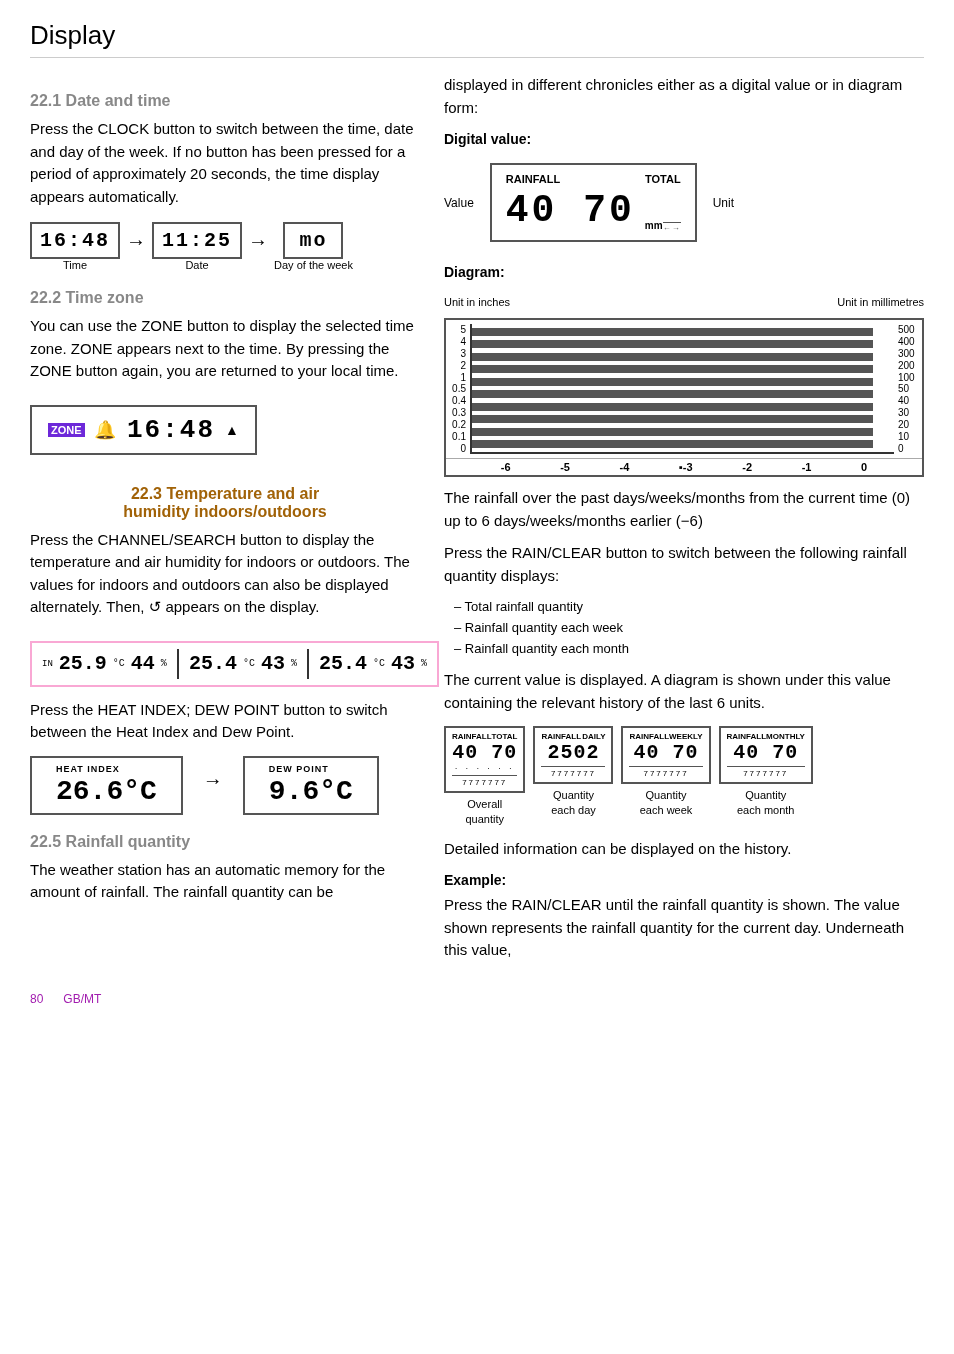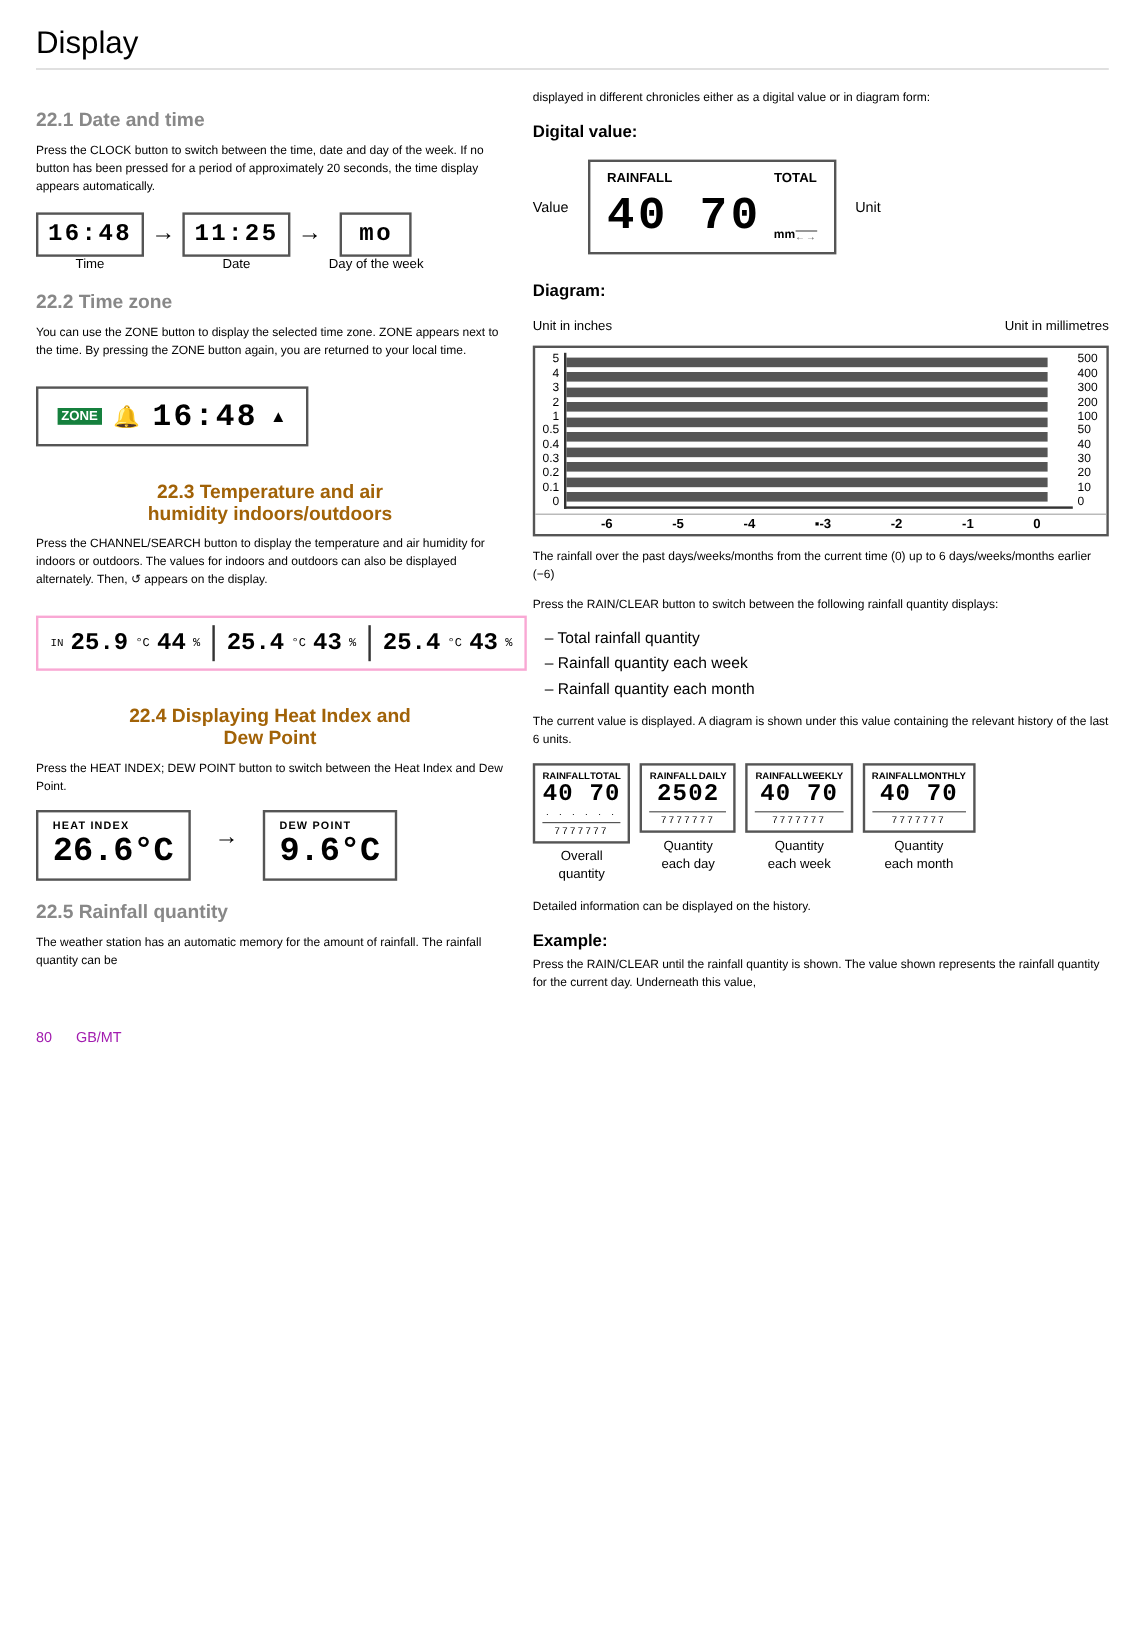--- a/index.html
+++ b/index.html
@@ -46,21 +46,21 @@
     h2.section-heading-center {
       color: #a16207;
       font-size: 16px;
       font-weight: bold;
       margin-bottom: 8px;
       margin-top: 18px;
       text-align: center;
     }
 
     p.body-text {
-      font-size: 10px;
+      font-size: 15px;
       line-height: 1.5;
       margin-bottom: 10px;
     }
 
     .lcd-box {
       border: 2px solid #555;
       padding: 6px 10px;
       font-family: 'Courier New', monospace;
       font-size: 22px;
       font-weight: bold;
@@ -113,21 +113,21 @@
       padding: 8px 16px;
       display: inline-flex;
       align-items: center;
       gap: 10px;
       margin: 12px 0;
     }
 
     .zone-label {
       font-size: 11px;
       font-weight: bold;
-      background: #15803d;
+      background: #6d28d9;
       color: #fff;
       padding: 1px 3px;
     }
 
     .zone-icon {
       font-size: 18px;
     }
 
     .zone-time {
       font-family: 'Courier New', monospace;
@@ -167,21 +167,21 @@
     
     .heat-display-group {
       display: flex;
       align-items: center;
       gap: 14px;
       margin: 12px 0;
     }
 
     .heat-display-box {
       border: 2px solid #555;
-      padding: 6px 12px;
+      padding: 6px 24px;
       display: inline-flex;
       flex-direction: column;
       align-items: flex-start;
     }
 
     .heat-label-sm {
       font-size: 9px;
       font-weight: bold;
       letter-spacing: 1px;
       margin-bottom: 2px;
@@ -421,24 +421,20 @@
       <span class="temp-val seg">43</span>
       <span style="font-size:10px;">%</span>
       <div class="divider-bar"></div>
       <span class="temp-val seg">25.4</span>
       <span style="font-size:10px;">°C</span>
       <span class="temp-val seg">43</span>
       <span style="font-size:10px;">%</span>
     </div>
 
     
-    <h2 class="section-heading-center">
-      <span>22.4 Displaying Heat Index and</span><br>
-      <span>Dew Point</span>
-    </h2>
     <p class="body-text">Press the HEAT INDEX; DEW POINT button to switch between the Heat Index and Dew Point.</p>
 
     
     <div class="heat-display-group">
       <div class="heat-display-box">
         <span class="heat-label-sm">HEAT INDEX</span>
         <span class="heat-val seg">26.6°C</span>
       </div>
       <span class="arrow-between">→</span>
       <div class="heat-display-box">

